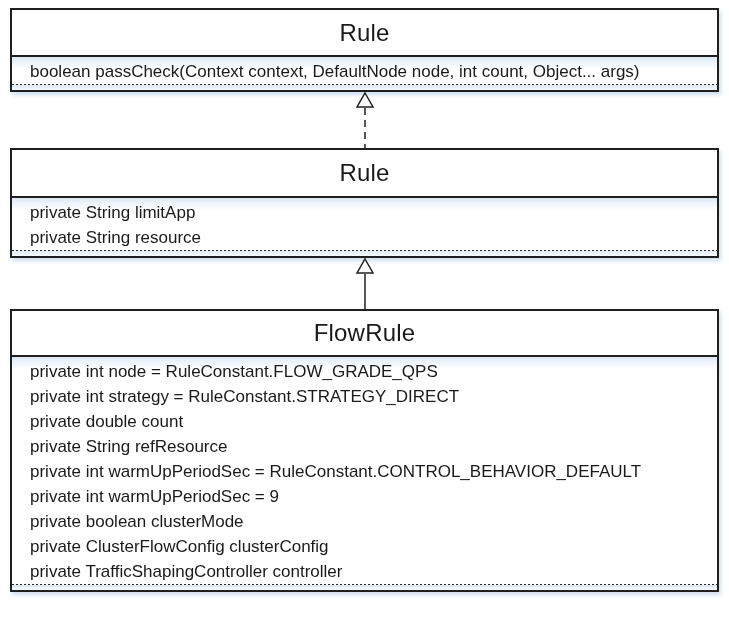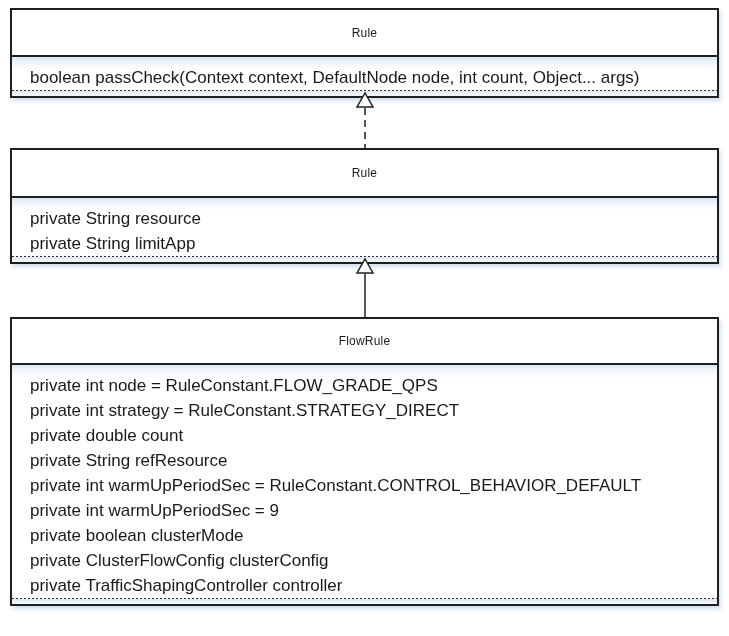--- a/index.html
+++ b/index.html
@@ -22,31 +22,31 @@
     width: 709px;
     box-sizing: border-box;
     border: 2px solid #1f1f1f;
     background: #ffffff;
     box-shadow: 2px 3px 4px rgba(150, 185, 220, 0.45);
   }
   .uml-title {
     display: flex;
     align-items: center;
     justify-content: center;
-    font-size: 12px;
+    font-size: 24px;
     letter-spacing: 0.2px;
     border-bottom: 2px solid #1f1f1f;
     background: #ffffff;
     white-space: nowrap;
   }
   .t1 { height: 45px; }
   .t2 { height: 46px; }
   .t3 { height: 44px; }
   .uml-body {
-    padding-top: 8px;
+    padding-top: 2px;
     background: linear-gradient(to bottom, #dbe7f5 0px, #eef4fb 5px, #ffffff 13px);
   }
   .uml-member {
     line-height: 25px;
     height: 25px;
     padding-left: 18px;
     font-size: 17px;
     white-space: nowrap;
     overflow: hidden;
   }
@@ -82,35 +82,35 @@
   <div class="relation" style="top: 92px; height: 56px;">
     <svg width="26" height="56" viewBox="0 0 26 56">
       <polygon points="13,1 21,15 5,15" fill="#ffffff" stroke="#1f1f1f" stroke-width="1.5"></polygon>
       <line x1="13" y1="16" x2="13" y2="56" stroke="#1f1f1f" stroke-width="1.5" stroke-dasharray="7,5"></line>
     </svg>
   </div>
 
   <div class="uml-class" style="top: 148px;">
     <div class="uml-title t2">Rule</div>
     <div class="uml-body">
+      <div class="uml-member">private String limitApp</div>
       <div class="uml-member">private String resource</div>
-      <div class="uml-member">private String limitApp</div>
     </div>
     <div class="dashed-sep"></div>
     <div class="footer-strip"></div>
   </div>
 
   <div class="relation" style="top: 258px; height: 59px;">
     <svg width="26" height="59" viewBox="0 0 26 59">
       <polygon points="13,1 21,15 5,15" fill="#ffffff" stroke="#1f1f1f" stroke-width="1.5"></polygon>
       <line x1="13" y1="16" x2="13" y2="59" stroke="#1f1f1f" stroke-width="1.5"></line>
     </svg>
   </div>
 
-  <div class="uml-class" style="top: 317px;">
+  <div class="uml-class" style="top: 309px;">
     <div class="uml-title t3">FlowRule</div>
     <div class="uml-body">
       <div class="uml-member">private int node = RuleConstant.FLOW_GRADE_QPS</div>
       <div class="uml-member">private int strategy = RuleConstant.STRATEGY_DIRECT</div>
       <div class="uml-member">private double count</div>
       <div class="uml-member">private String refResource</div>
       <div class="uml-member">private int warmUpPeriodSec = RuleConstant.CONTROL_BEHAVIOR_DEFAULT</div>
       <div class="uml-member">private int warmUpPeriodSec = 9</div>
       <div class="uml-member">private boolean clusterMode</div>
       <div class="uml-member">private ClusterFlowConfig clusterConfig</div>

